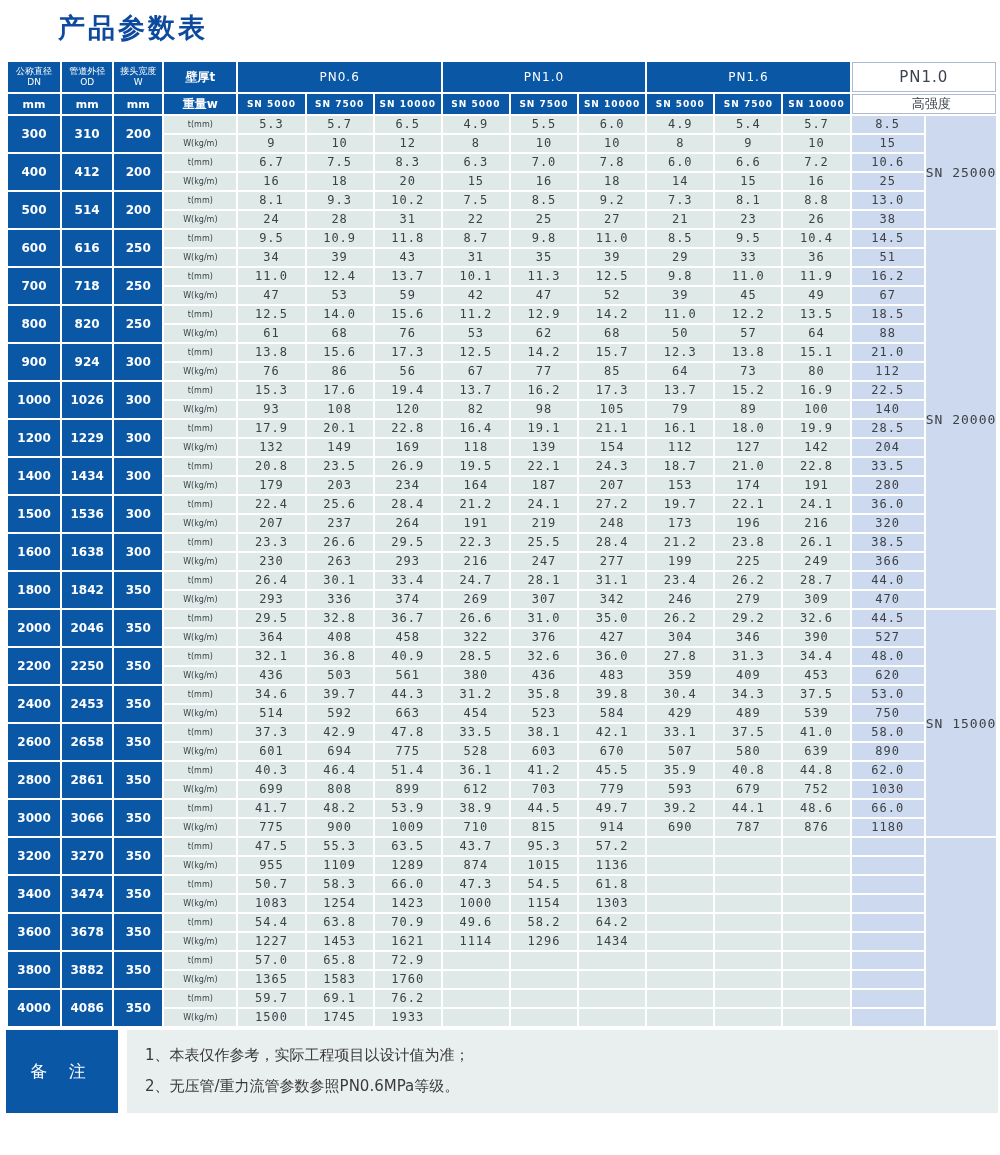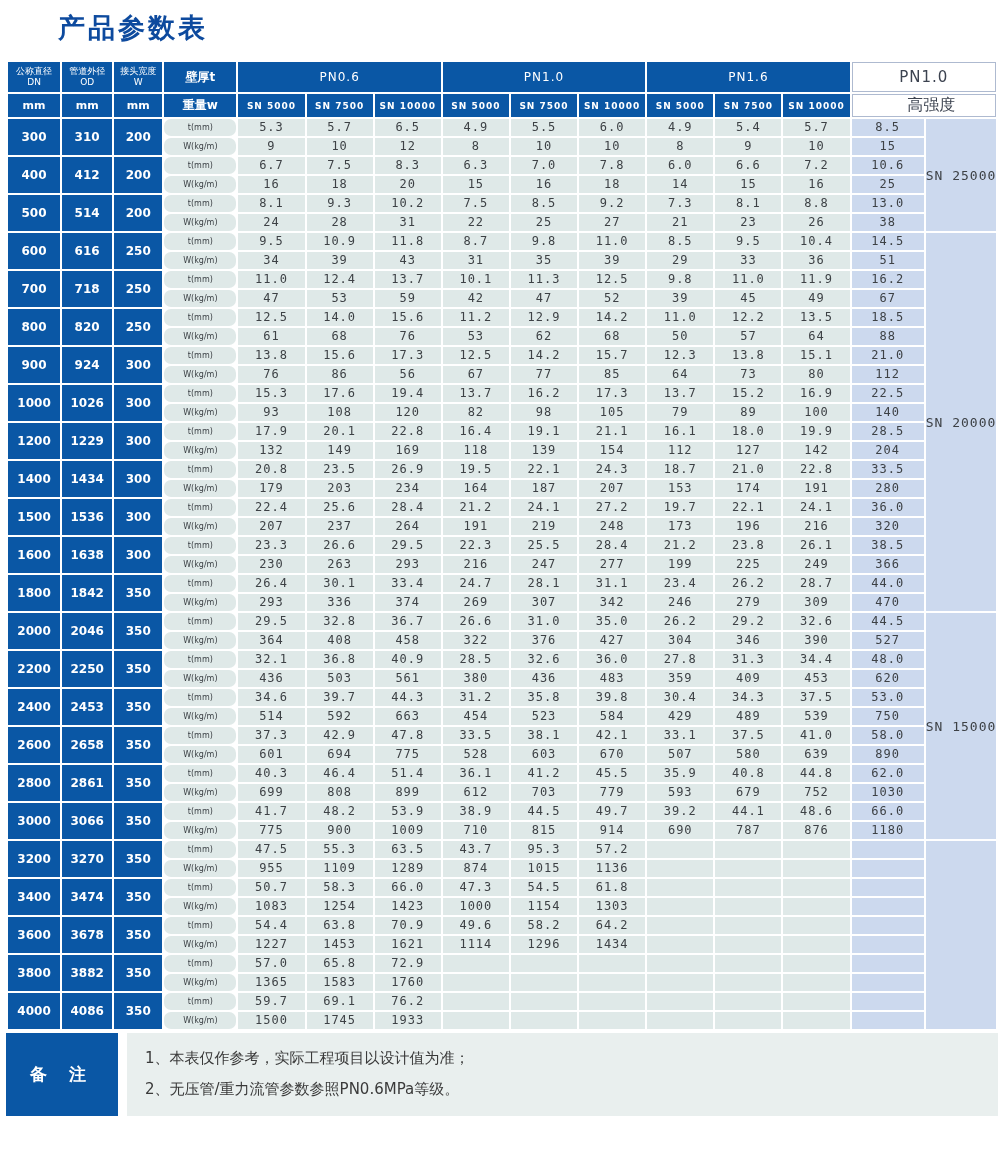--- a/index.html
+++ b/index.html
@@ -12,29 +12,29 @@
   thead tr.r1 th{height:28px;}
   thead tr.r2 th{height:17px;}
   th.small2{font-size:9px;font-weight:normal;line-height:1.2;}
   th.small2 span{display:block;}
   th.grp{font-size:12px;font-weight:normal;letter-spacing:1px;margin-left:36px;}
   th.boldlbl{font-size:12px;font-weight:bold;}
   th.mm{font-size:11px;font-weight:bold;}
   th.sn{font-size:9px;font-weight:bold;letter-spacing:1px;}
   th.whiteh{background:#ffffff;border:1px solid #aebad0;color:#3c4350;font-weight:normal;}
   th.hs-title{font-size:15px;letter-spacing:1px;}
-  th.hs-sub{font-size:16px;padding-left:15px;}
+  th.hs-sub{font-size:13px;padding-left:15px;}
   td{height:17px;line-height:17px;}
   td.dnc{background:#0a57a5;color:#ffffff;font-weight:bold;font-size:12px;}
-  td.lbl{background:#dfe9e8;color:#3a3f44;font-size:8px;border-radius:7px;}
+  td.lbl{background:#dfe9e8;color:#3a3f44;font-size:8px;}
   td.val{background:#dfe9e8;color:#3d4145;font-size:12px;font-family:"DejaVu Sans Mono","Liberation Mono",monospace;letter-spacing:1px;}
   td.hsv{background:#ccd9ee;color:#3d4145;font-size:12px;font-family:"DejaVu Sans Mono","Liberation Mono",monospace;letter-spacing:1px;}
   td.side{background:#ccd9ee;color:#3d4145;font-size:13px;font-family:"DejaVu Sans Mono","Liberation Mono",monospace;letter-spacing:1px;}
   .remark{display:flex;margin:2px 0 20px 6px;width:992px;}
-  .remark-label{width:112px;min-height:83px;background:#0a57a5;color:#ffffff;font-size:17px;font-weight:bold;letter-spacing:8px;display:flex;align-items:center;justify-content:center;}
+  .remark-label{width:112px;min-height:83px;background:#0a57a5;color:#ffffff;font-size:17px;font-weight:normal;letter-spacing:8px;display:flex;align-items:center;justify-content:center;}
   .remark-body{flex:1;margin-left:9px;background:#e9efee;padding:4px 10px 4px 18px;}
   .remark-body p{margin:12px 0;font-size:15px;color:#3a3a3a;}
 </style>
 </head>
 <body>
 
 <div class="page">
   <div class="title">产品参数表</div>
 
   <table class="params">

